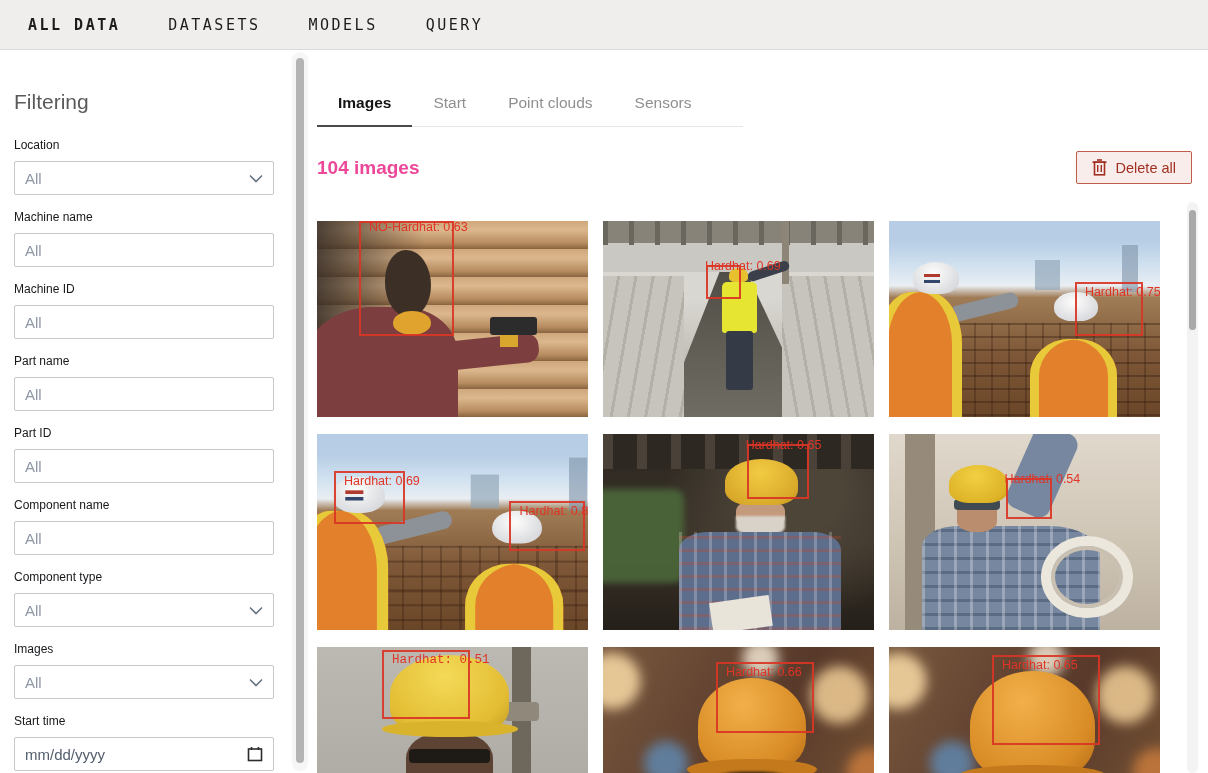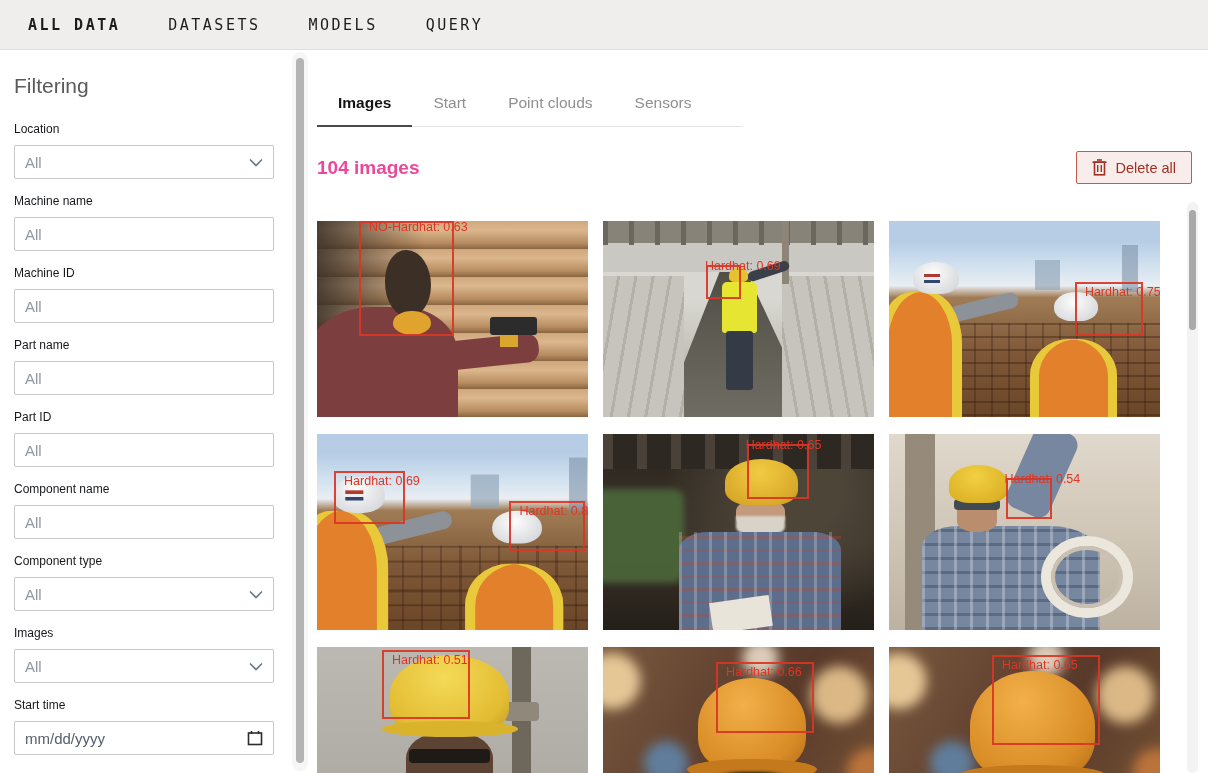--- a/index.html
+++ b/index.html
@@ -8,21 +8,21 @@
 
   
   .topnav { height:50px; background:#efeeed; border-bottom:1px solid #dcdcdc;
             display:flex; align-items:center; gap:48px; padding:0 28px;
             font-family:"DejaVu Sans Mono", monospace; }
   .navitem { font-size:15px; letter-spacing:2.5px; color:#1c1c1c; cursor:pointer; }
   .navitem.active { font-weight:bold; }
 
   
   .shell { display:flex; height:723px; position:relative; }
-  .sidebar { width:292px; padding:18px 16px 0 14px; overflow:hidden; }
+  .sidebar { width:292px; padding:34px 16px 0 14px; overflow:hidden; }
   .side-scroll { position:absolute; left:292px; top:2px; width:16px; height:719px;
                  background:#f6f6f6; border-radius:8px; }
   .side-scroll .thumb { position:absolute; left:4px; top:6px; width:8px; height:705px;
                         background:#b4b4b4; border-radius:4px; }
   .main { flex:1; padding:26px 0 0 25px; position:relative; }
 
   
   .filter-title { font-size:21px; color:#5a5a5a; margin:6px 0 24px 0; }
   .fgroup { margin-bottom:15px; }
   .fgroup label { display:block; font-size:12px; color:#16181b; margin-bottom:9px; }
@@ -428,21 +428,21 @@
       <div class="tile">
         <div class="ph s7">
           <div class="pole"></div>
             <div class="gauge"></div>
             <div class="face"></div>
             <div class="glasses"></div>
           <div class="hat"></div>
             <div class="brim"></div>
 
         </div>
-        <div class="dbox" style="left:24%; top:1.5%; width:32.5%; height:35%;">
+        <div class="dbox" style="left:24%; top:1.5%; width:32.5%; height:35%;font-family:Liberation Mono, monospace;">
           <span class="dlbl">Hardhat: 0.51</span>
         </div>
       </div>
 
       <div class="tile">
         <div class="ph s8">
           <div class="bokeh"></div>
             <div class="ohat"></div>
             <div class="brim"></div>
             <div class="sil"></div>

